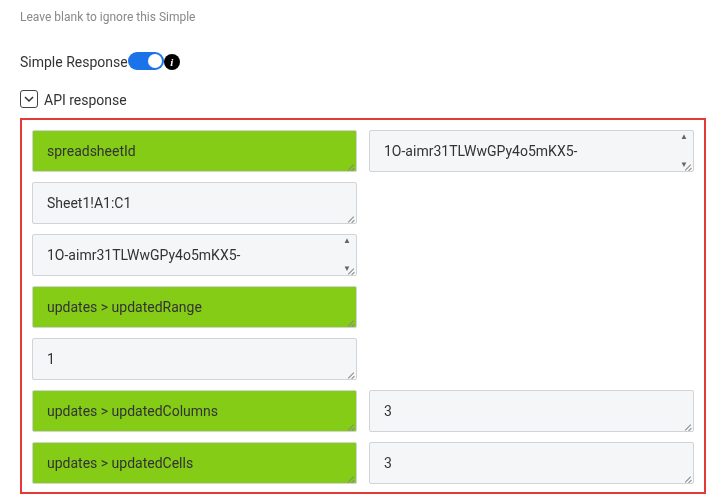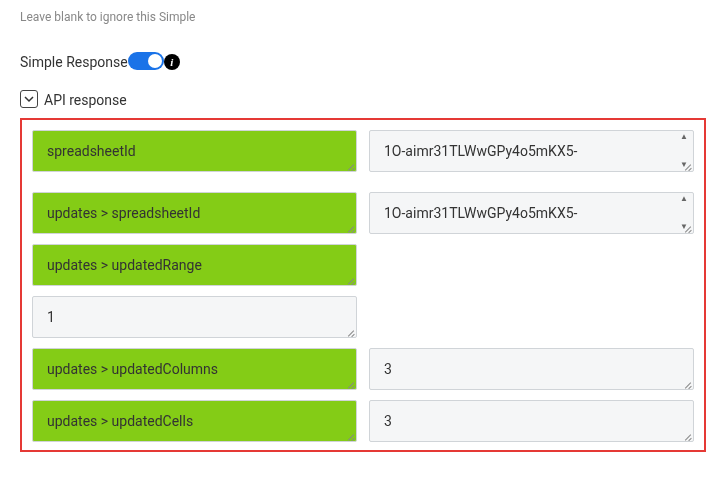--- a/index.html
+++ b/index.html
@@ -47,23 +47,23 @@
 <div class="response-box">
   <div id="rows-container">
       <div class="field-row">
         <div class="field-cell">spreadsheetId<span class="resize-handle"></span></div>
         <div class="field-cell val">1O-aimr31TLWwGPy4o5mKX5-<span class="scroll-ind">
             <span>▲</span>
             <span>▼</span>
           </span><span class="resize-handle"></span></div>
       </div>
       <div class="field-row">
+        <div class="field-cell val">Sheet1!A1:C1<span class="resize-handle"></span></div>
       </div>
       <div class="field-row">
-        <div class="field-cell">updates &gt; spreadsheetId<span class="resize-handle"></span></div>
         <div class="field-cell val">1O-aimr31TLWwGPy4o5mKX5-<span class="scroll-ind">
             <span>▲</span>
             <span>▼</span>
           </span><span class="resize-handle"></span></div>
       </div>
       <div class="field-row">
         <div class="field-cell">updates &gt; updatedRange<span class="resize-handle"></span></div>
       </div>
       <div class="field-row">
         <div class="field-cell val">1<span class="resize-handle"></span></div>

